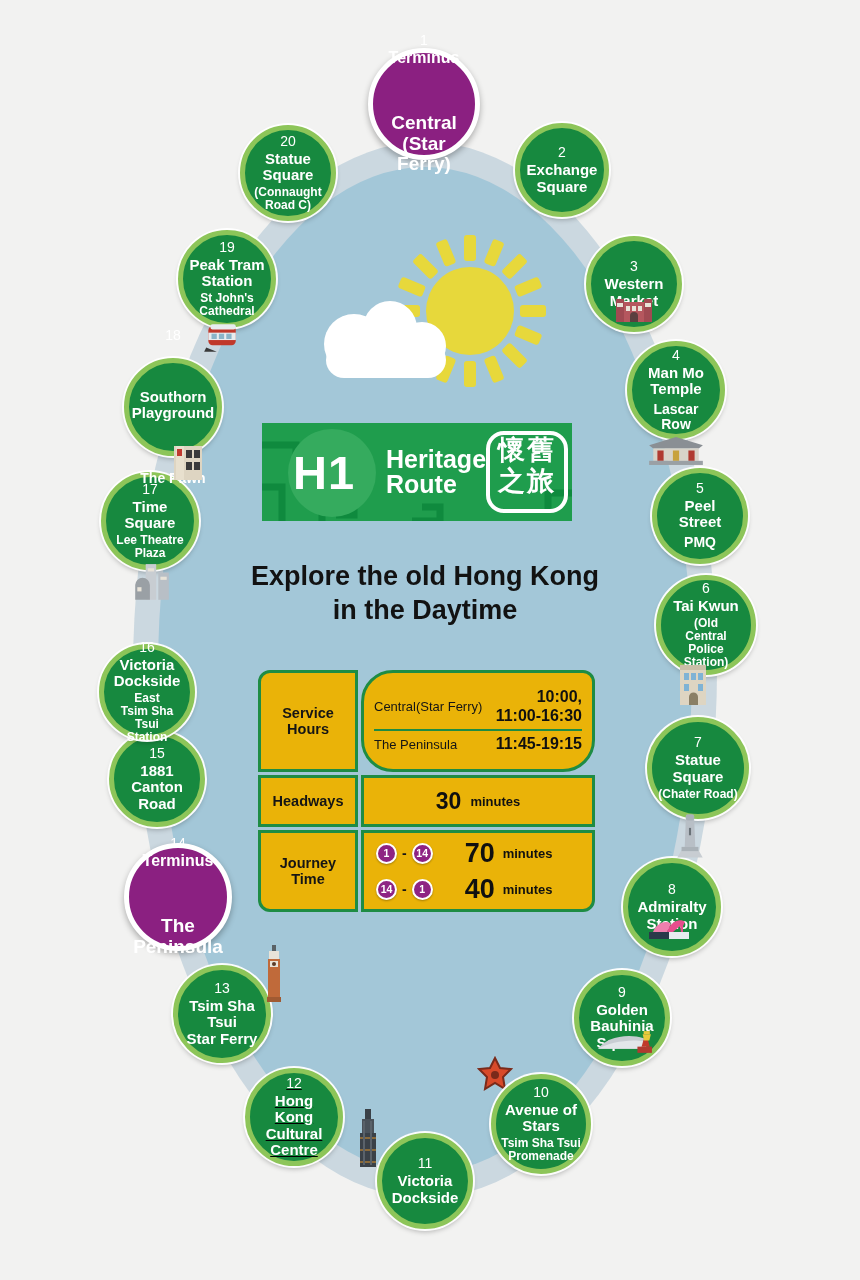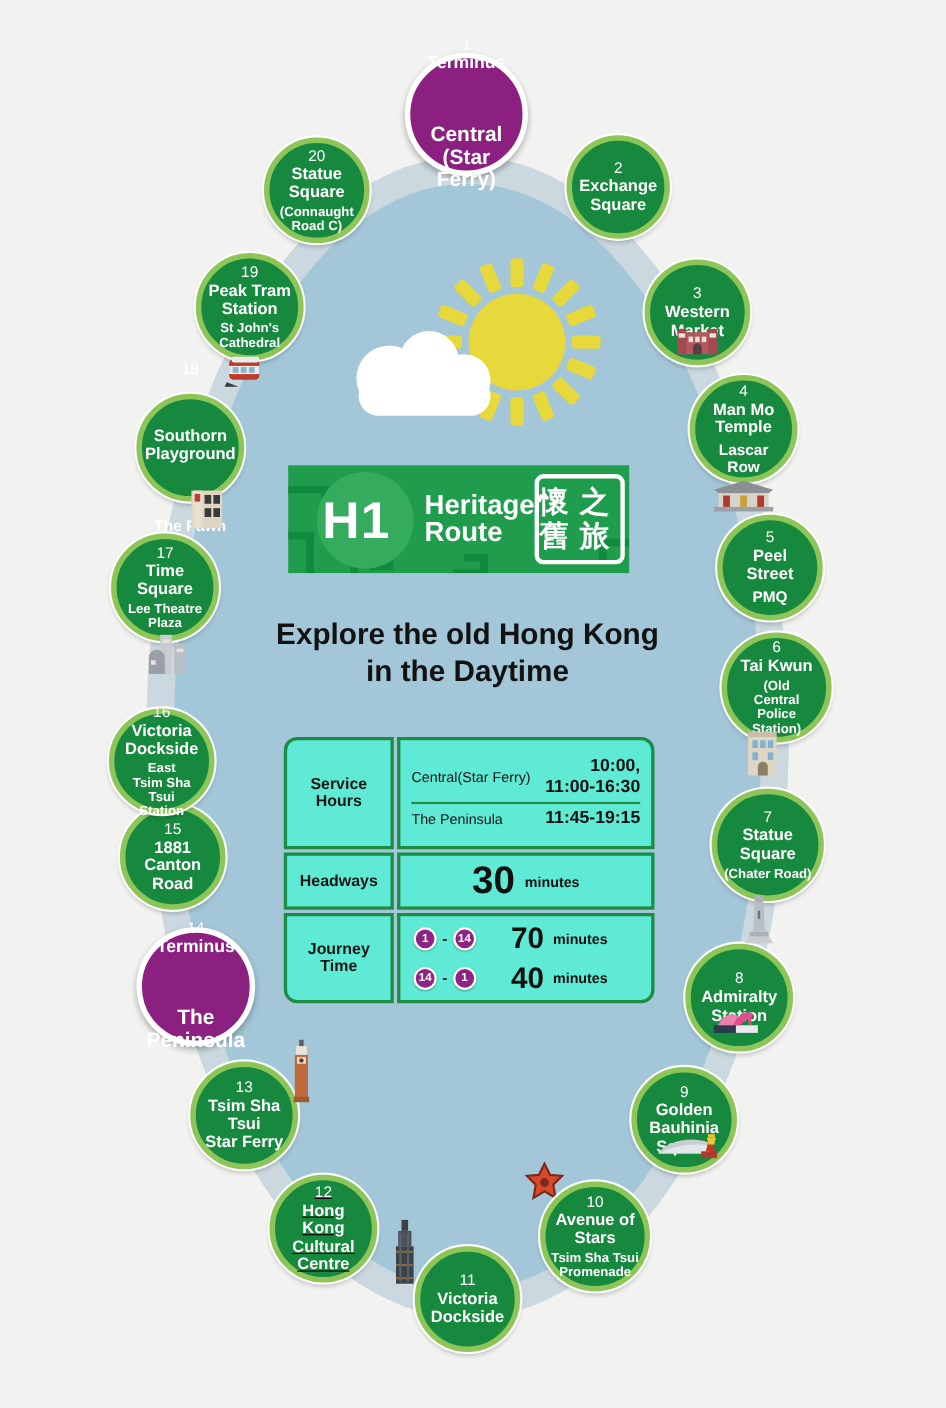--- a/index.html
+++ b/index.html
@@ -13,41 +13,41 @@
   .cloud{position:absolute;left:310px;top:290px;width:152px;height:96px;z-index:3;}
   
   .logo{position:absolute;left:262px;top:423px;width:310px;height:98px;background:#1f9d4d;z-index:4;
         display:flex;align-items:center;overflow:hidden;}
   .logo-pattern{position:absolute;left:0;top:0;width:100%;height:100%;pointer-events:none;}
   .h1-wrap{position:relative;width:124px;height:98px;flex:none;}
   .h1-circle{position:absolute;left:26px;top:6px;width:88px;height:88px;border-radius:50%;background:#35ab5e;}
   .h1-text{position:absolute;left:0;top:0;width:124px;height:98px;display:flex;align-items:center;justify-content:center;
            color:#fff;font-size:47px;font-weight:bold;letter-spacing:1px;}
   .route-name{flex:1;color:#fff;font-size:25px;font-weight:bold;line-height:1.0;white-space:pre-line;z-index:1;}
-  .cn-box{flex:none;width:74px;height:74px;margin-right:11px;border:4px solid #fff;border-radius:8px;z-index:1;
-          display:flex;align-items:center;justify-content:center;color:#fff;
+  .cn-box{flex:none;width:74px;height:74px;margin-right:11px;border:4px solid #fff;border-radius:18px;z-index:1;
+          display:flex;flex-direction:column;align-items:center;color:#fff;
           font-size:27px;font-weight:bold;line-height:1.15;letter-spacing:2px;}
   
   .headline{position:absolute;left:133px;top:560px;width:584px;text-align:center;z-index:4;
             font-size:27px;font-weight:bold;color:#121212;line-height:1.25;white-space:pre-line;}
   
   .info-table{position:absolute;left:258px;top:670px;width:337px;z-index:4;display:grid;grid-template-rows:102px 52px 82px;row-gap:3px;}
   .it-row{display:grid;grid-template-columns:100px 1fr;column-gap:3px;}
-  .it-cell{background:#5eead4;border:3px solid #1e8c44;box-sizing:border-box;}
+  .it-cell{background:#eab308;border:3px solid #1e8c44;box-sizing:border-box;}
   .it-label{display:flex;align-items:center;justify-content:center;text-align:center;
             font-size:14.5px;font-weight:bold;color:#151515;padding:2px;}
   .r1 .it-cell:first-child{border-top-left-radius:12px;} .r1 .it-cell:last-child{border-top-right-radius:12px;}
   .r3 .it-cell:first-child{border-bottom-left-radius:12px;} .r3 .it-cell:last-child{border-bottom-right-radius:12px;}
-  .sh-cell{display:flex;flex-direction:column;justify-content:center;padding:4px 10px;}
+  .sh-cell{display:flex;flex-direction:column;justify-content:center;padding:4px 10px;border-radius:32px;}
   .sh-entry{display:flex;align-items:center;justify-content:space-between;gap:6px;}
   .sh-place{font-size:13px;color:#151515;}
   .sh-time{font-size:16px;font-weight:bold;color:#101010;text-align:right;white-space:pre-line;line-height:1.15;}
   .sh-divider{height:2.5px;background:#1e8c44;margin:4px 0;}
   .hw-cell{display:flex;align-items:center;justify-content:center;gap:9px;}
-  .hw-value{font-size:35px;font-weight:bold;color:#101010;}
+  .hw-value{font-size:23px;font-weight:bold;color:#101010;}
   .hw-unit,.jt-unit{font-size:13px;font-weight:bold;color:#101010;}
   .jt-cell{display:flex;flex-direction:column;justify-content:center;gap:5px;padding:4px 8px 4px 12px;}
   .jt-entry{display:flex;align-items:center;}
   .jt-badge{width:21px;height:21px;border-radius:50%;background:#8e2383;border:2px solid #fff;box-sizing:border-box;
             color:#fff;font-size:10.5px;font-weight:bold;display:flex;align-items:center;justify-content:center;
             box-shadow:0 1px 2px rgba(0,0,0,.3);flex:none;}
   .jt-dash{font-weight:bold;color:#151515;margin:0 5px;font-size:14px;}
   .jt-value{font-size:27px;font-weight:bold;color:#101010;width:62px;text-align:right;margin-right:8px;}
   
   .stops-layer{position:absolute;left:0;top:0;width:100%;height:100%;z-index:5;}
@@ -421,21 +421,21 @@
       <div class="num">16</div>
 
       <div class="name">Victoria
 Dockside</div>
       <div class="sub">East
 Tsim Sha Tsui
 Station</div>
     </div>
 
   </div>
-      <div class="stop" style="left: 101px; top: 485px; height: 98px; width: 98px;">
+      <div class="stop" style="left: 101px; top: 472px; height: 98px; width: 98px;">
     <div class="circle" style="height: 98px; width: 98px;">
       <div class="num">17</div>
 
       <div class="name">Time
 Square</div>
       <div class="sub">Lee Theatre
 Plaza</div>
     </div>
     <div class="stop-icon" style="left: 30px; top: 90px; width: 42px;">
           <svg viewBox="0 0 40 38">

